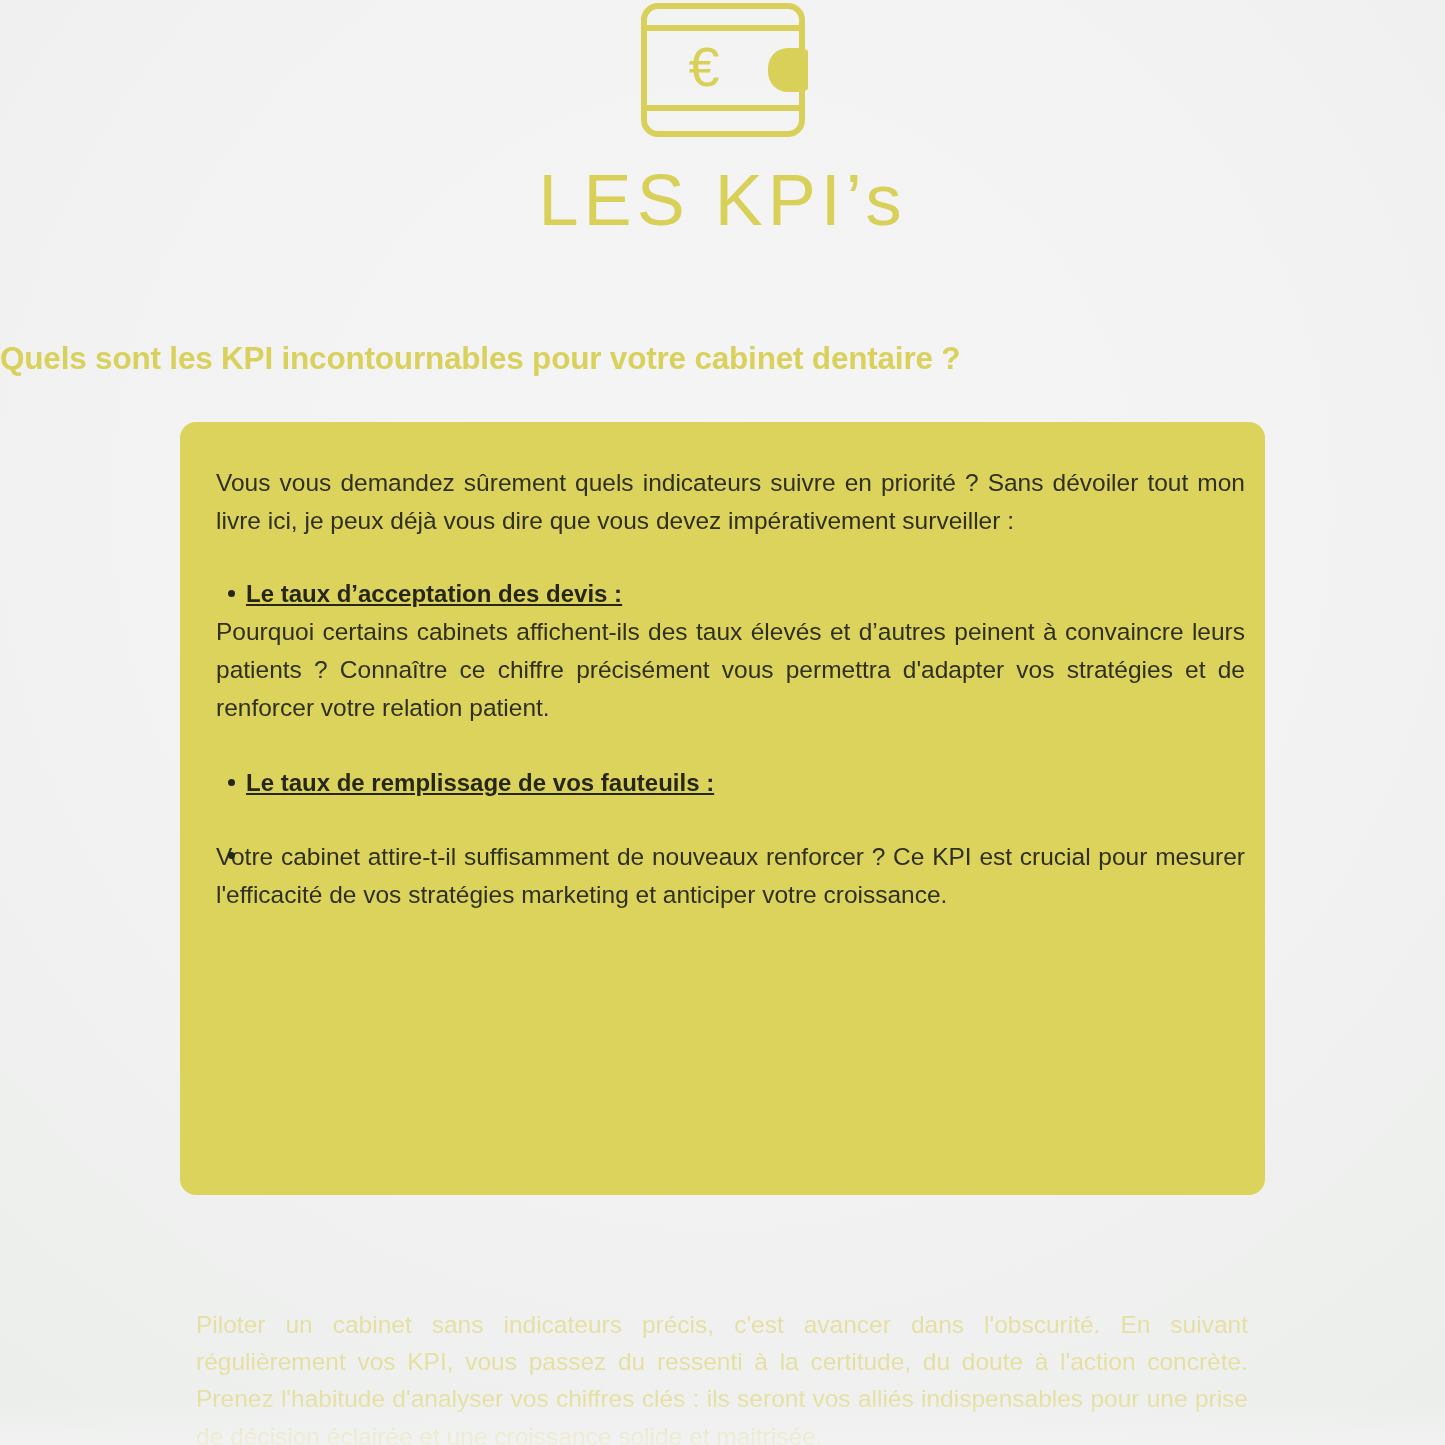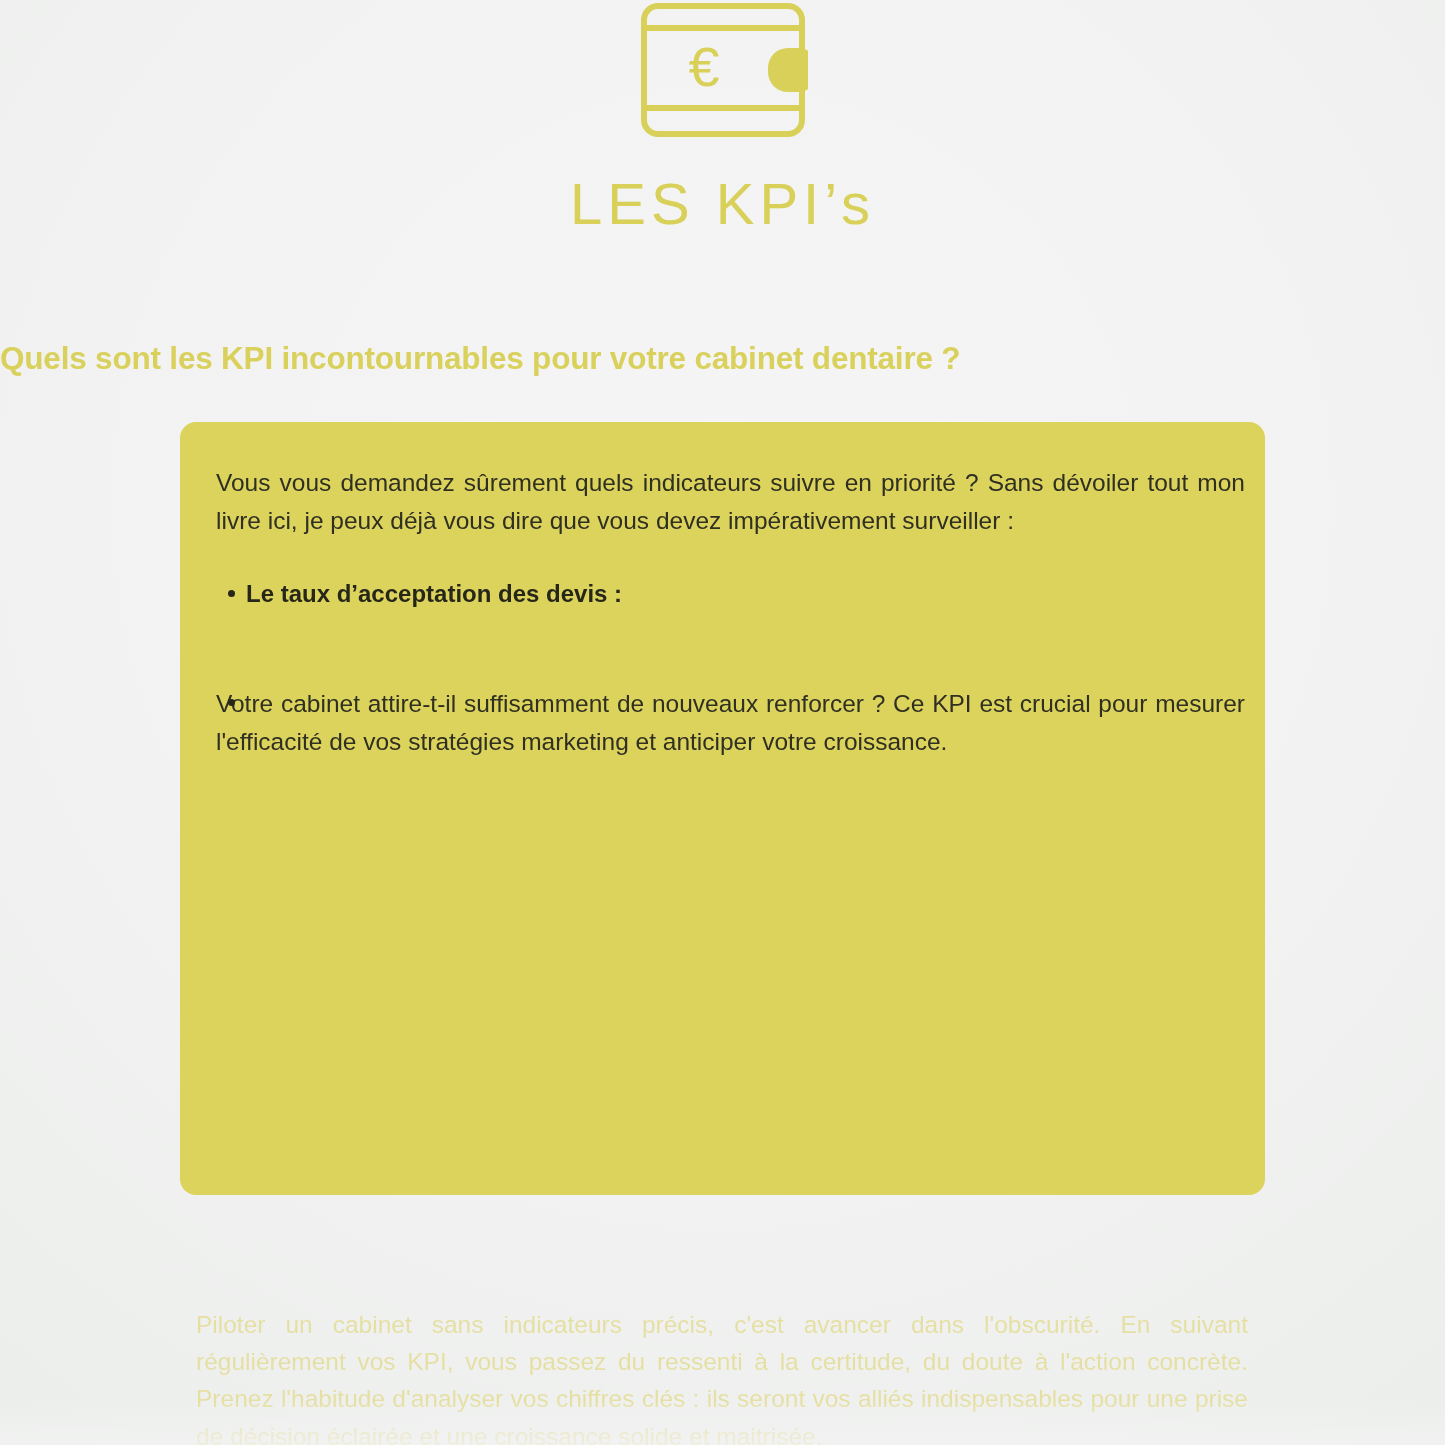--- a/index.html
+++ b/index.html
@@ -30,22 +30,22 @@
     left: 0;
     width: 1445px;
     text-align: center;
   }
   .wallet-icon {
     display: block;
     margin: 0 auto;
     padding-top: 0px;
   }
   .brand-title {
-    margin-top: 35px;
-    font-size: 58px;
+    margin-top: 24px;
+    font-size: 72px;
     line-height: 1;
     font-weight: 400;
     letter-spacing: 5px;
     color: #d8d058;
     font-family: "Liberation Sans", sans-serif;
   }
 
   
   .section-heading {
     position: absolute;
@@ -86,20 +86,21 @@
   .spacer-md { height: 36px; }
 
   .bullet-line {
     margin: 0 0 0 0;
     padding-left: 30px;
     font-weight: bold;
     font-size: 24px;
     color: #262619;
     text-align: left;
     position: relative;
+    text-decoration: underline;
   }
   .bullet-line .dot {
     position: absolute;
     left: 12px;
     top: 0.62em;
     width: 7px;
     height: 7px;
     background: #262619;
     border-radius: 50%;
   }
@@ -151,23 +152,28 @@
     <div class="card-inner">
 
       <p>Vous vous demandez sûrement quels indicateurs suivre en priorité ? Sans dévoiler tout mon livre ici, je peux déjà vous dire que vous devez impérativement surveiller :</p>
 
       <div class="spacer-sm"></div>
 
       <div class="bullet-line">
         <span class="dot"></span>
         <span>Le taux d’acceptation des devis :</span>
       </div>
+      <p>Pourquoi certains cabinets affichent-ils des taux élevés et d’autres peinent à convaincre leurs patients ? Connaître ce chiffre précisément vous permettra d'adapter vos stratégies et de renforcer votre relation patient.</p>
 
       <div class="spacer-md"></div>
 
+      <div class="bullet-line">
+        <span class="dot"></span>
+        <span>Le taux de remplissage de vos fauteuils :</span>
+      </div>
 
       <div class="spacer-md"></div>
 
       <div class="bullet-line">
         <span class="dot"></span>
       </div>
       <p>Votre cabinet attire-t-il suffisamment de nouveaux renforcer ? Ce KPI est crucial pour mesurer l'efficacité de vos stratégies marketing et anticiper votre croissance.</p>
 
       <div class="spacer-md"></div>
 

